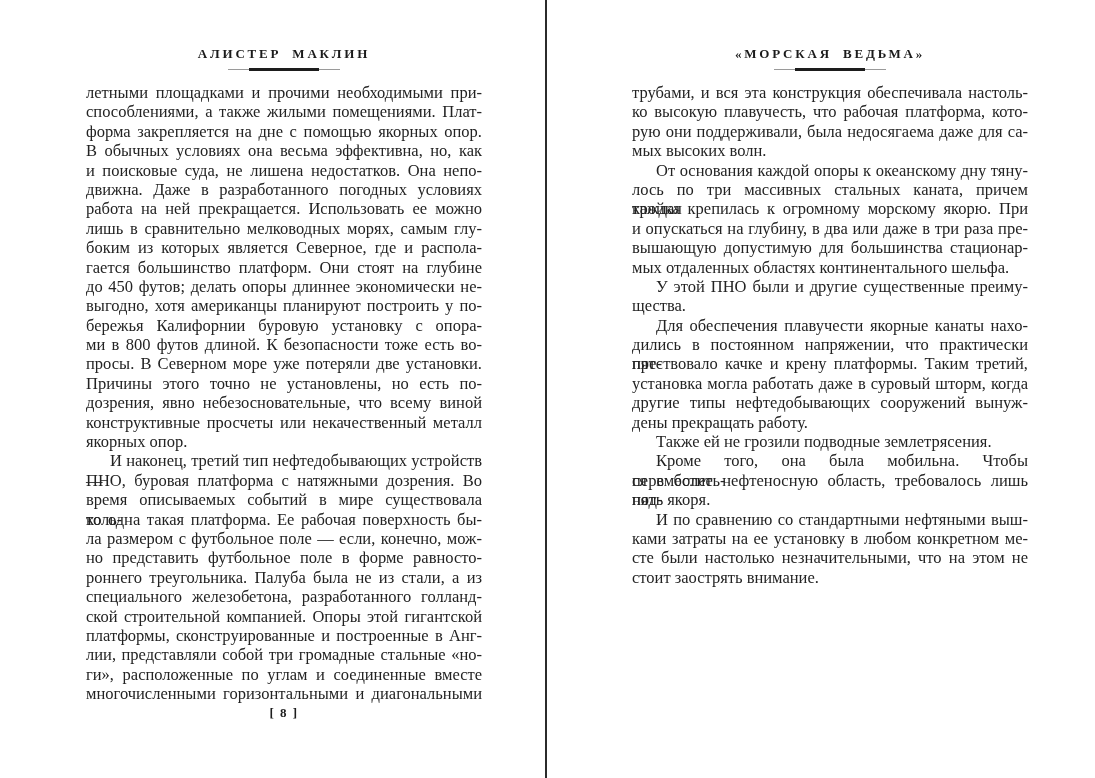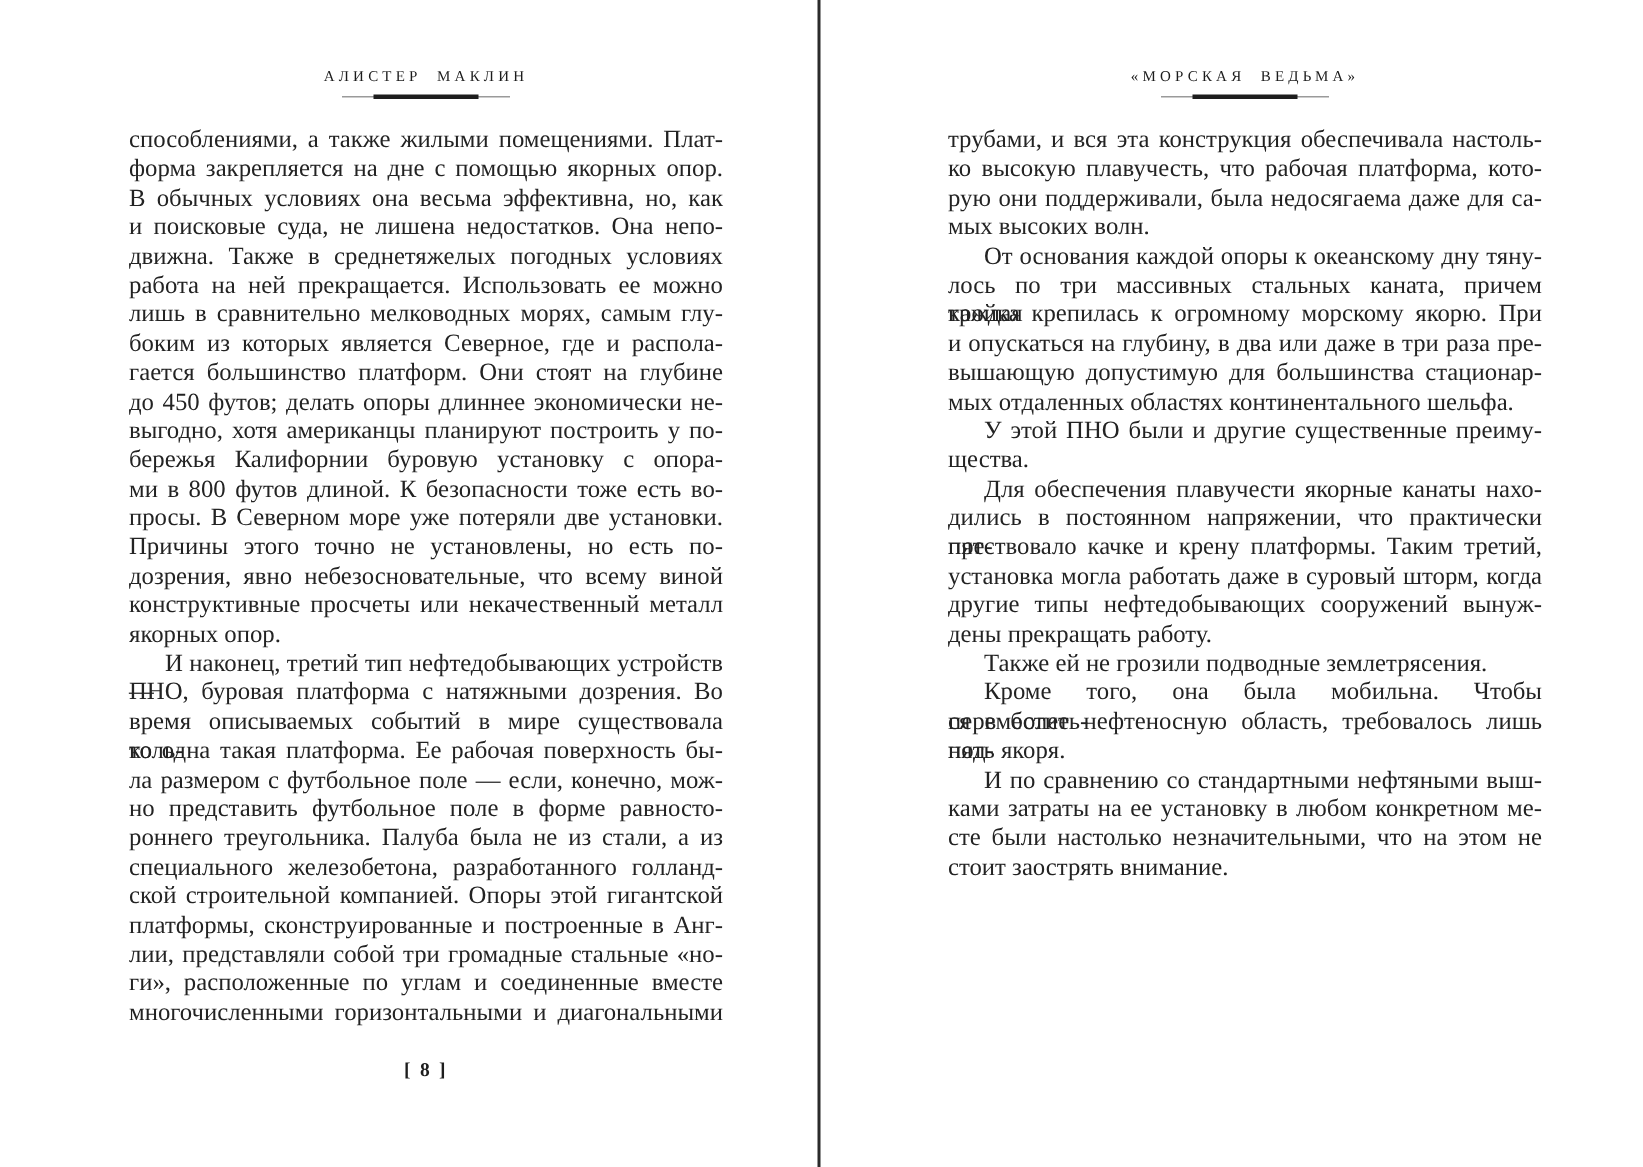--- a/index.html
+++ b/index.html
@@ -35,22 +35,22 @@
 
   .running-head {
     position: absolute;
     top: 46px;
     left: 0;
     right: 0;
     text-align: center;
   }
   .head-text {
     font-family: "Liberation Serif", serif;
-    font-size: 10px;
-    font-weight: normal;
+    font-size: 13px;
+    font-weight: bold;
     letter-spacing: 2.8px;
     word-spacing: 5px;
     color: #1b1b1b;
     white-space: nowrap;
   }
   .head-rule {
     position: relative;
     width: 112px;
     height: 5px;
     margin: 5px auto 0 auto;
@@ -113,25 +113,26 @@
   <div class="page left">
     <div class="running-head">
       <div class="head-text">АЛИСТЕР МАКЛИН</div>
       <div class="head-rule">
         <span class="rule-thin"></span>
         <span class="rule-thick"></span>
       </div>
     </div>
     <div class="body-text">
         <div class="para">
+          <div class="line">летными площадками и прочими необходимыми при-</div>
           <div class="line">способлениями, а также жилыми помещениями. Плат-</div>
           <div class="line">форма закрепляется на дне с помощью якорных опор.</div>
           <div class="line">В обычных условиях она весьма эффективна, но, как</div>
           <div class="line">и поисковые суда, не лишена недостатков. Она непо-</div>
-          <div class="line">движна. Также в среднетяжелых погодных условиях</div>
+          <div class="line">движна. Даже в разработанного погодных условиях</div>
           <div class="line">работа на ней прекращается. Использовать ее можно</div>
           <div class="line">лишь в сравнительно мелководных морях, самым глу-</div>
           <div class="line">боким из которых является Северное, где и распола-</div>
           <div class="line">гается большинство платформ. Они стоят на глубине</div>
           <div class="line">до 450 футов; делать опоры длиннее экономически не-</div>
           <div class="line">выгодно, хотя американцы планируют построить у по-</div>
           <div class="line">бережья Калифорнии буровую установку с опора-</div>
           <div class="line">ми в 800 футов длиной. К безопасности тоже есть во-</div>
           <div class="line">просы. В Северном море уже потеряли две установки.</div>
           <div class="line">Причины этого точно не установлены, но есть по-</div>

